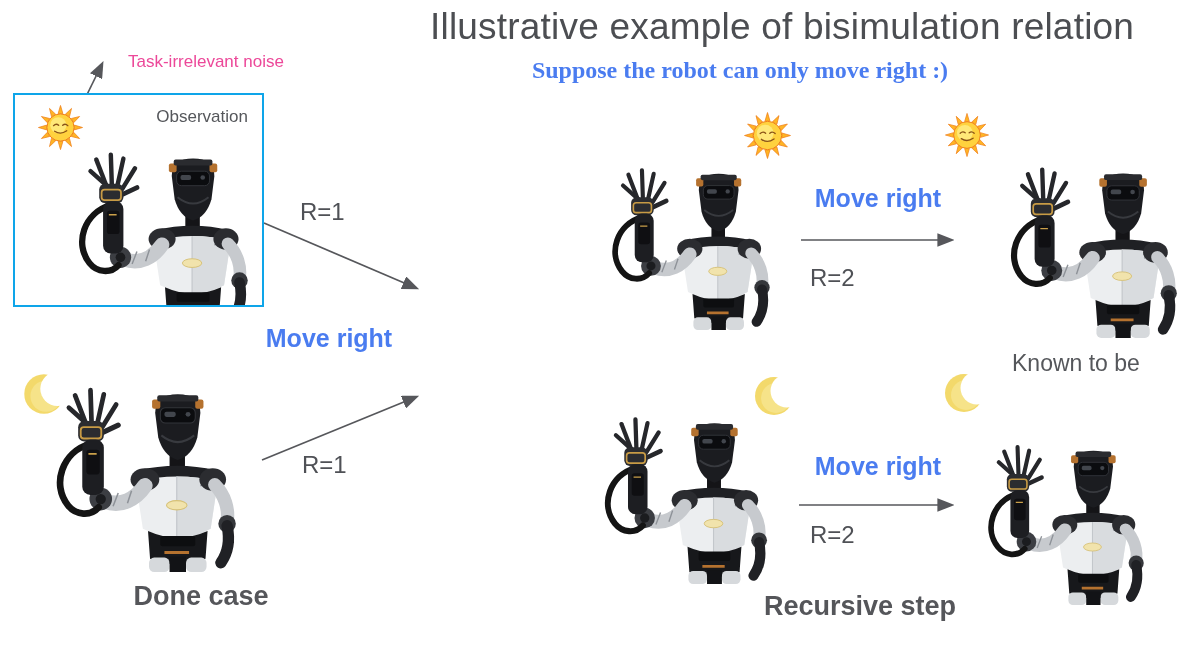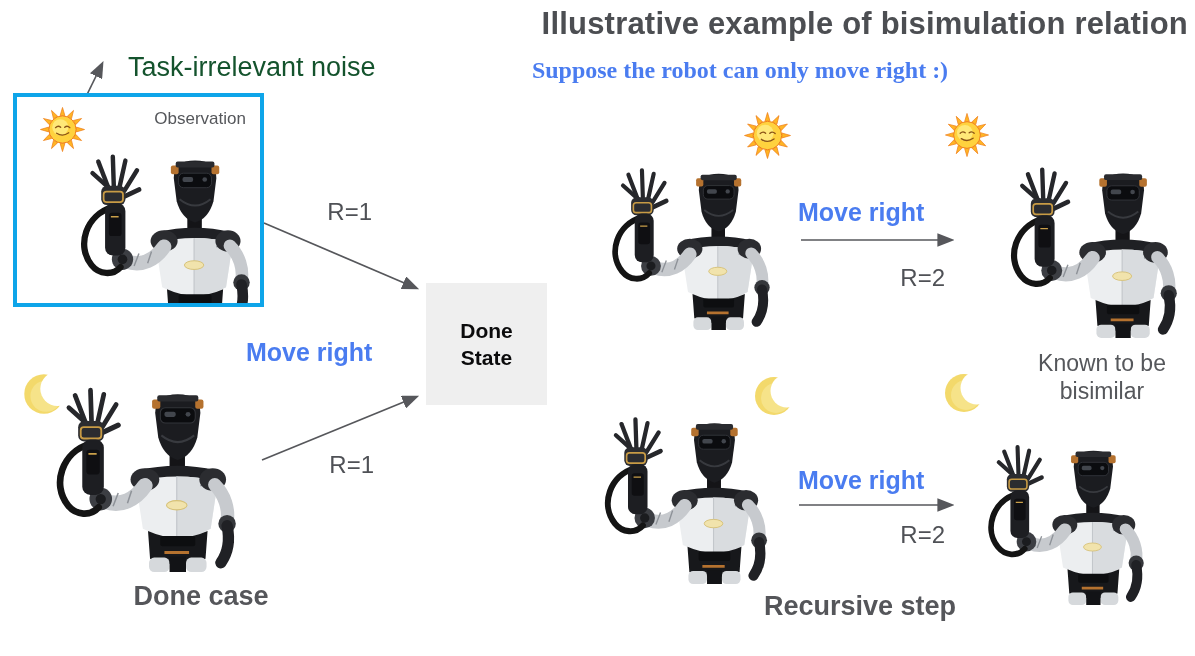--- a/index.html
+++ b/index.html
@@ -1,29 +1,29 @@
 <!DOCTYPE html>
 <html><head>
 <meta charset="utf-8">
 <style>
   html,body { margin:0; padding:0; background:#ffffff; }
   .stage {
     position:relative; width:1195px; height:656px; background:#ffffff;
     font-family:"Liberation Sans", sans-serif; overflow:hidden;
   }
   .abs { position:absolute; }
-  .title { font-size:31px; font-weight:700; color:#4c4e52; text-align:right; letter-spacing:.2px; white-space:nowrap; }
+  .title { font-size:37px; font-weight:400; color:#4c4e52; text-align:left; letter-spacing:.2px; white-space:nowrap; }
   .subtitle { font-size:24px; font-weight:600; color:#4a7cf0; text-align:center; white-space:nowrap; }
-  .note { font-size:27px; color:#14532d; white-space:nowrap; }
+  .note { font-size:17px; color:#ec4899; white-space:nowrap; }
   .obs-label { font-size:17px; color:#55575b; }
-  .move { font-size:25px; font-weight:600; color:#4a7cf0; text-align:left; white-space:nowrap;margin-top:14px; }
-  .reward { font-size:24px; font-weight:500; color:#4f5156; text-align:right; white-space:nowrap; }
+  .move { font-size:25px; font-weight:600; color:#4a7cf0; text-align:center; white-space:nowrap; }
+  .reward { font-size:24px; font-weight:500; color:#4f5156; text-align:left; white-space:nowrap; }
   .caption { font-size:27px; font-weight:700; color:#55565a; text-align:center; white-space:nowrap; }
-  .known { font-size:23px; color:#55575b; line-height:1.22;text-align:center; }
-  .obs-box { border:4px solid #0ea5e9; background:#ffffff; overflow:hidden; box-sizing:border-box; }
+  .known { font-size:23px; color:#55575b; line-height:1.22; }
+  .obs-box { border:2px solid #0ea5e9; background:#ffffff; overflow:hidden; box-sizing:border-box; }
   .done-box {
     background:#efefef; display:flex; flex-direction:column;
     align-items:center; justify-content:center;
     font-size:21px; font-weight:700; color:#0b0b0c; line-height:1.3;
   }
   svg.icon, svg.robot { display:block; }
   .arrows-layer { position:absolute; left:0; top:0; pointer-events:none; }
 </style>
 </head>
 <body>
@@ -152,24 +152,20 @@
   <svg class="robot abs" style="left:45px; top:382px;" width="206" height="190" viewBox="0 0 200 185">
       <use href="#robot"></use>
     </svg>
 
   <div class="abs reward" style="left:300px; top:198px; width:72px;">R=1</div>
   <div class="abs move" style="left:246px; top:324px; width:166px;">Move right</div>
   <div class="abs reward" style="left:302px; top:451px; width:72px;">R=1</div>
 
   <div class="abs caption" style="left:130px; top:581px; width:142px;">Done case</div>
 
-  <div class="abs done-box" style="left:426px; top:283px; width:121px; height:122px;">
-    <span>Done</span>
-    <span>State</span>
-  </div>
 
   <svg class="icon abs" style="left:743px; top:111px;" width="49" height="49" viewBox="0 0 64 64">
       <use href="#sun"></use>
     </svg>
   <svg class="icon abs" style="left:944px; top:112px;" width="46" height="46" viewBox="0 0 64 64">
       <use href="#sun"></use>
     </svg>
   <svg class="robot abs" style="left:602px; top:163px;" width="181" height="167" viewBox="0 0 200 185">
       <use href="#robot"></use>
     </svg>
@@ -180,21 +176,20 @@
   <div class="abs reward" style="left:810px; top:264px; width:135px;">R=2</div>
 
   <svg class="icon abs" style="left:755px; top:372px;" width="40" height="48" viewBox="0 0 40 48">
       <use href="#moon"></use>
     </svg>
   <svg class="icon abs" style="left:945px; top:369px;" width="40" height="48" viewBox="0 0 40 48">
       <use href="#moon"></use>
     </svg>
   <div class="abs known" style="left:1012px; top:349px; width:180px;">
     <span style="display:block">Known to be</span>
-    <span style="display:block">bisimilar</span>
   </div>
   <svg class="robot abs" style="left:594px; top:412px;" width="187" height="172" viewBox="0 0 200 185">
       <use href="#robot"></use>
     </svg>
   <svg class="robot abs" style="left:978px; top:440px;" width="179" height="165" viewBox="0 0 200 185">
       <use href="#robot"></use>
     </svg>
   <div class="abs move" style="left:798px; top:452px; width:160px;">Move right</div>
   <div class="abs reward" style="left:810px; top:521px; width:135px;">R=2</div>
 

